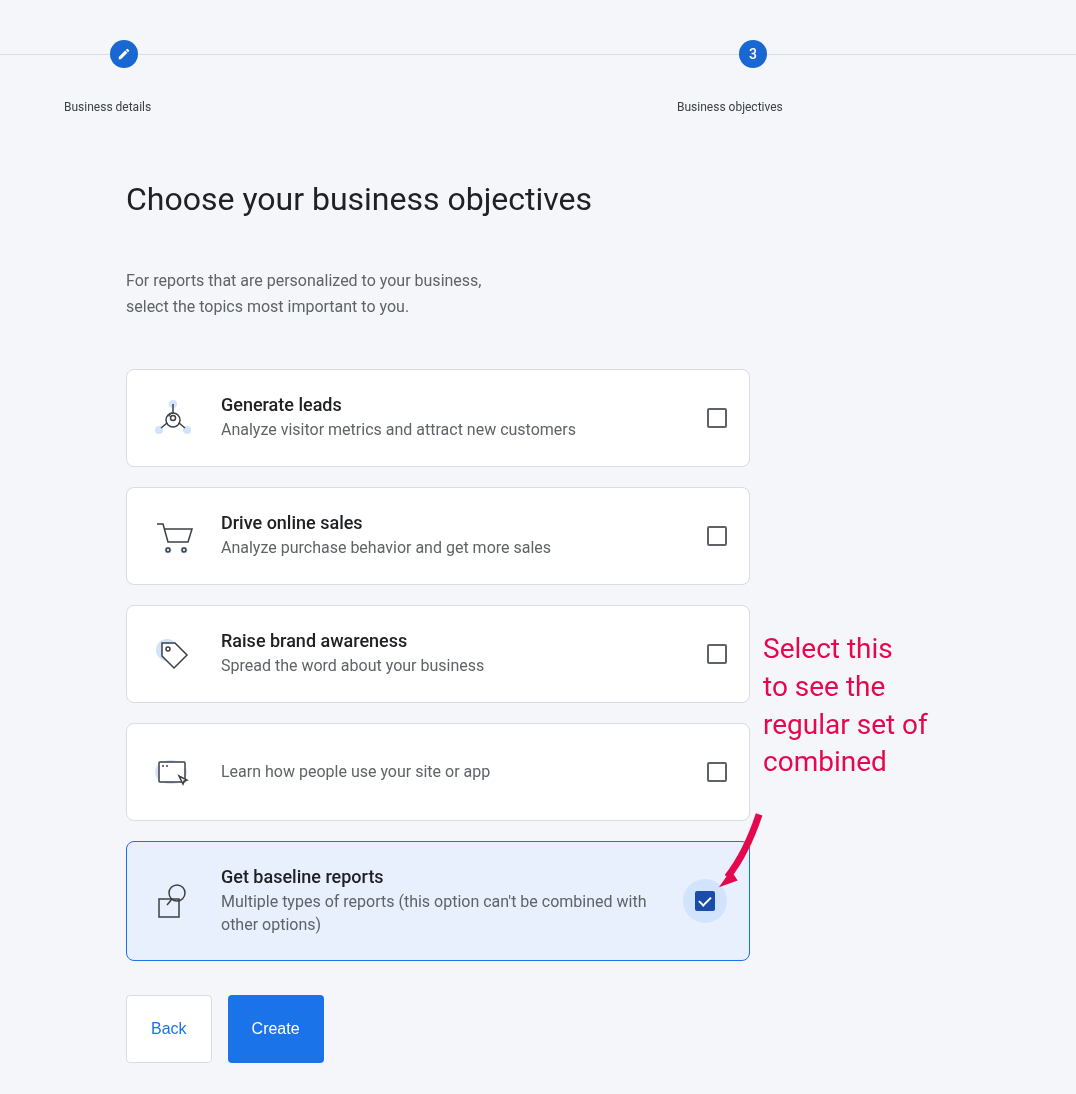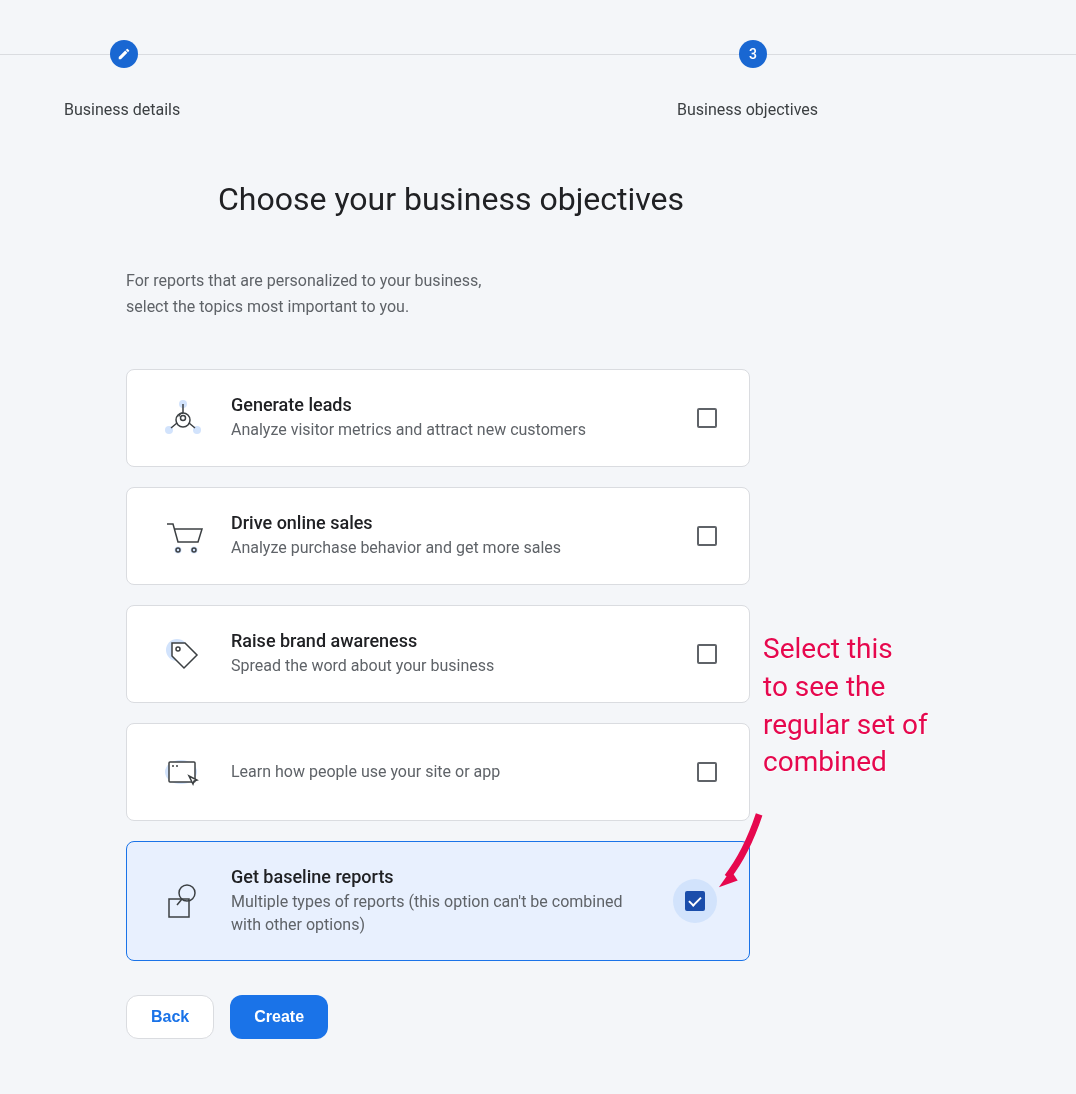--- a/index.html
+++ b/index.html
@@ -1,39 +1,39 @@
 <!DOCTYPE html>
 <html><head>
 <meta charset="utf-8">
 <style>
 *{box-sizing:border-box;margin:0;padding:0}
 body{font-family:'Google Sans',Roboto,Arial,sans-serif;background:#f4f6f9;width:1076px;height:1094px;position:relative;overflow:hidden}
 .stepper-line{position:absolute;top:54px;left:0;right:0;height:1px;background:#dadce0}
 .step{position:absolute;top:40px;text-align:center}
 .step-circle{width:28px;height:28px;border-radius:50%;background:#1967d2;color:#fff;display:flex;align-items:center;justify-content:center;font-size:14px;font-weight:500;margin:0 auto;position:relative;z-index:2}
-.step-label{margin-top:32px;font-size:16px;color:#3c4043;white-space:nowrap}
+.step-label{margin-top:32px;font-size:12px;color:#3c4043;white-space:nowrap}
 .step1{left:64px;transform:translateX(0)}
 .step1 .step-circle{margin-left:46px}
 .step2{left:677px}
 .step2 .step-circle{margin-left:62px}
 .main{position:absolute;top:180px;left:126px;width:624px}
-h1{font-size:32px;font-weight:400;color:#202124;margin-bottom:50px;margin-left:92px}
+h1{font-size:32px;font-weight:400;color:#202124;margin-bottom:50px;}
 .subtext{color:#5f6368;font-size:16px;line-height:1.6;margin-bottom:50px}
-.card{background:#fff;border:1px solid #dadce0;border-radius:8px;padding:24px 32px;margin-bottom:20px;display:flex;align-items:center;gap:24px;cursor:pointer}
+.card{background:#fff;border:1px solid #dadce0;border-radius:8px;padding:24px 22px;margin-bottom:20px;display:flex;align-items:center;gap:24px;cursor:pointer}
 .card.selected{background:#e8f0fe;border:1px solid #1a73e8}
 .card-icon{width:48px;height:48px;flex-shrink:0;display:flex;align-items:center;justify-content:center}
 .card-text{flex:1}
 .card-title{font-size:18px;font-weight:500;color:#202124;margin-bottom:4px}
 .card-desc{font-size:16px;color:#5f6368;line-height:1.4}
 .checkbox{width:20px;height:20px;border:2px solid #5f6368;border-radius:2px;flex-shrink:0;background:#fff}
 .checkbox.checked{background:#1a4dab;border-color:#1a4dab;display:flex;align-items:center;justify-content:center}
 .checkbox.checked::after{content:"";width:10px;height:5px;border-left:2.5px solid #fff;border-bottom:2.5px solid #fff;transform:rotate(-45deg) translate(1px,-1px)}
 .checkbox-halo{width:44px;height:44px;border-radius:50%;background:#d2e3fc;display:flex;align-items:center;justify-content:center;flex-shrink:0}
 .buttons{display:flex;gap:16px;margin-top:34px}
-.btn{padding:12px 24px;border-radius:12px;font-size:16px;font-weight:700;cursor:pointer;border:none}
+.btn{padding:24px 24px;border-radius:4px;font-size:16px;font-weight:400;cursor:pointer;border:none}
 .btn-back{background:#fff;color:#1a73e8;border:1px solid #dadce0}
 .btn-primary{background:#1a73e8;color:#fff}
 .annotation{position:absolute;left:763px;top:630px;color:#e6084e;font-size:28px;font-weight:400;line-height:1.35;text-shadow:1px 1px 0 rgba(255,255,255,.6)}
 .arrow{position:absolute;left:712px;top:808px;width:60px;height:90px;pointer-events:none}
 svg{display:block}
 </style>
 </head>
 <body>
 
 <div class="stepper-line"></div>

